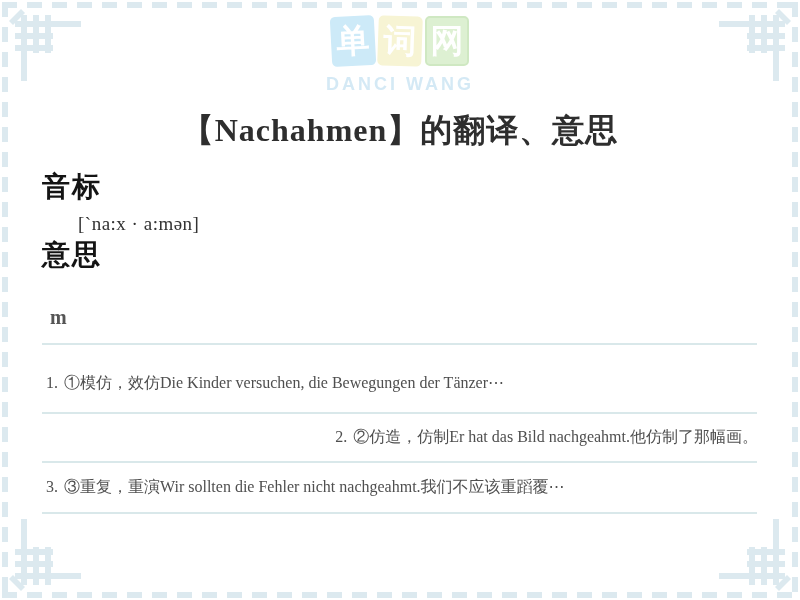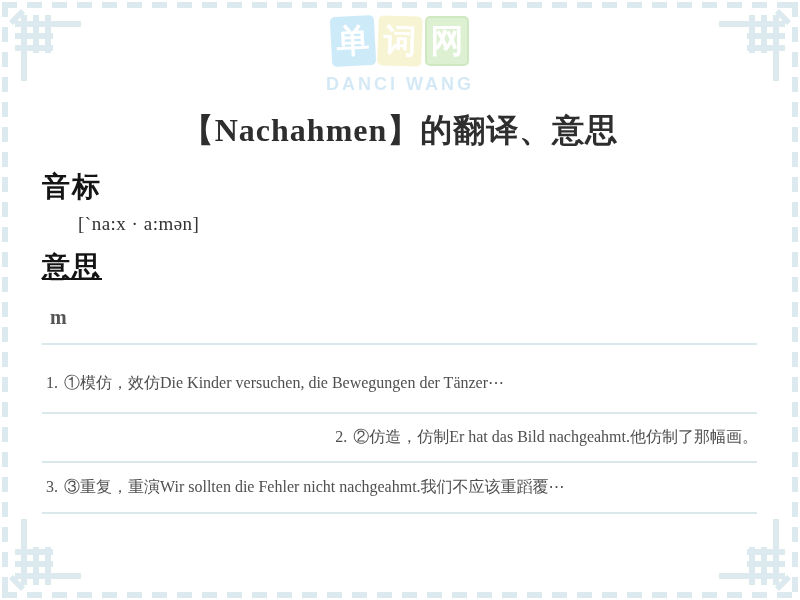--- a/index.html
+++ b/index.html
@@ -37,21 +37,21 @@
 
   
   .page-title{
     position:absolute;top:88px;left:0;width:800px;text-align:center;
     font-size:32px;font-weight:700;color:#2e2e2e;letter-spacing:1px;
   }
   .h2{
     position:absolute;left:42px;font-size:28px;font-weight:700;color:#141414;letter-spacing:2px;
   }
   .h2.phonetic-h{top:168px;}
-  .h2.meaning-h{top:248px;text-decoration:underline;}
+  .h2.meaning-h{top:236px;}
   .phonetic-value{
     position:absolute;left:42px;top:213px;font-size:19px;color:#333333;letter-spacing:0.5px;margin-left:36px;
   }
   .pos{
     position:absolute;left:50px;top:306px;font-size:20px;font-weight:700;color:#555555;
   }
   .sep{position:absolute;left:42px;width:715px;height:2px;background:#d9e8ea;}
   .sep.s1{top:343px;} .sep.s2{top:412px;} .sep.s3{top:461px;} .sep.s4{top:512px;}
   .meaning-row{
     position:absolute;left:46px;width:712px;font-size:16px;color:#4f4f4f;white-space:nowrap;overflow:hidden;

